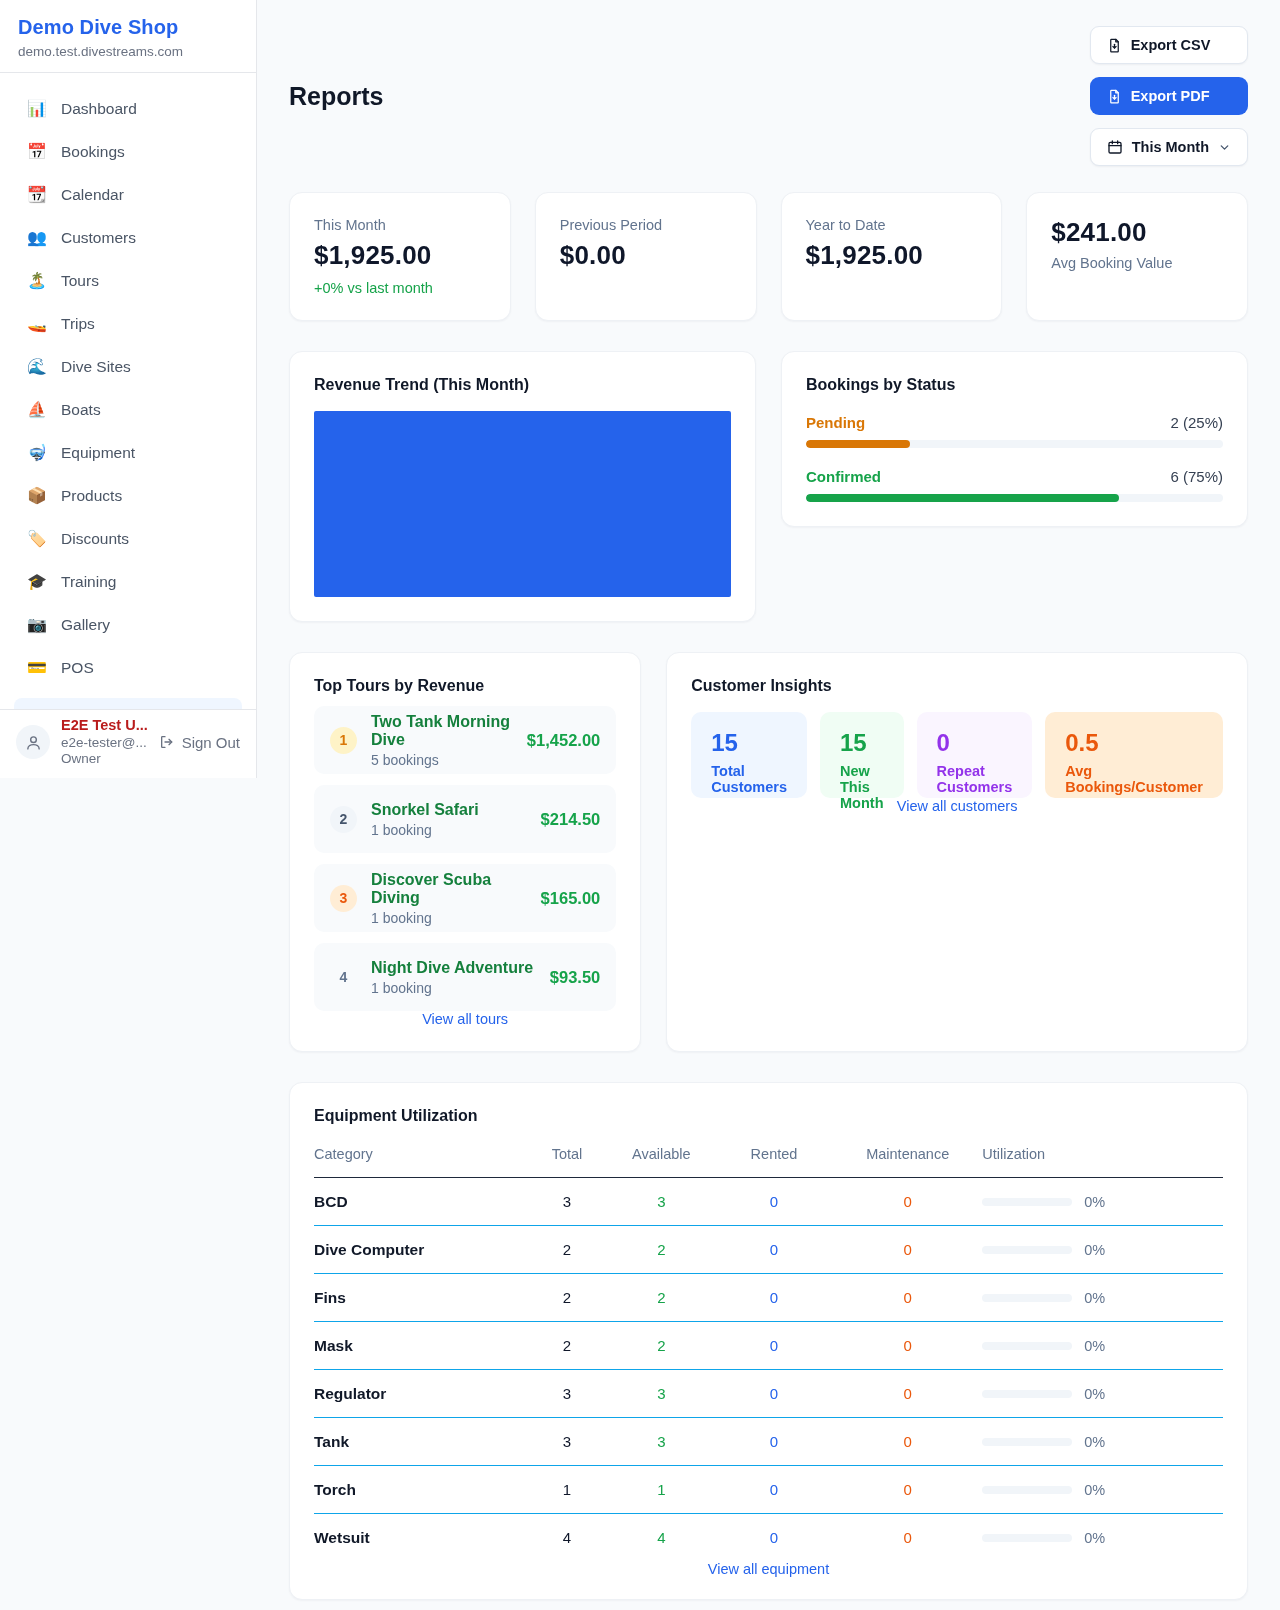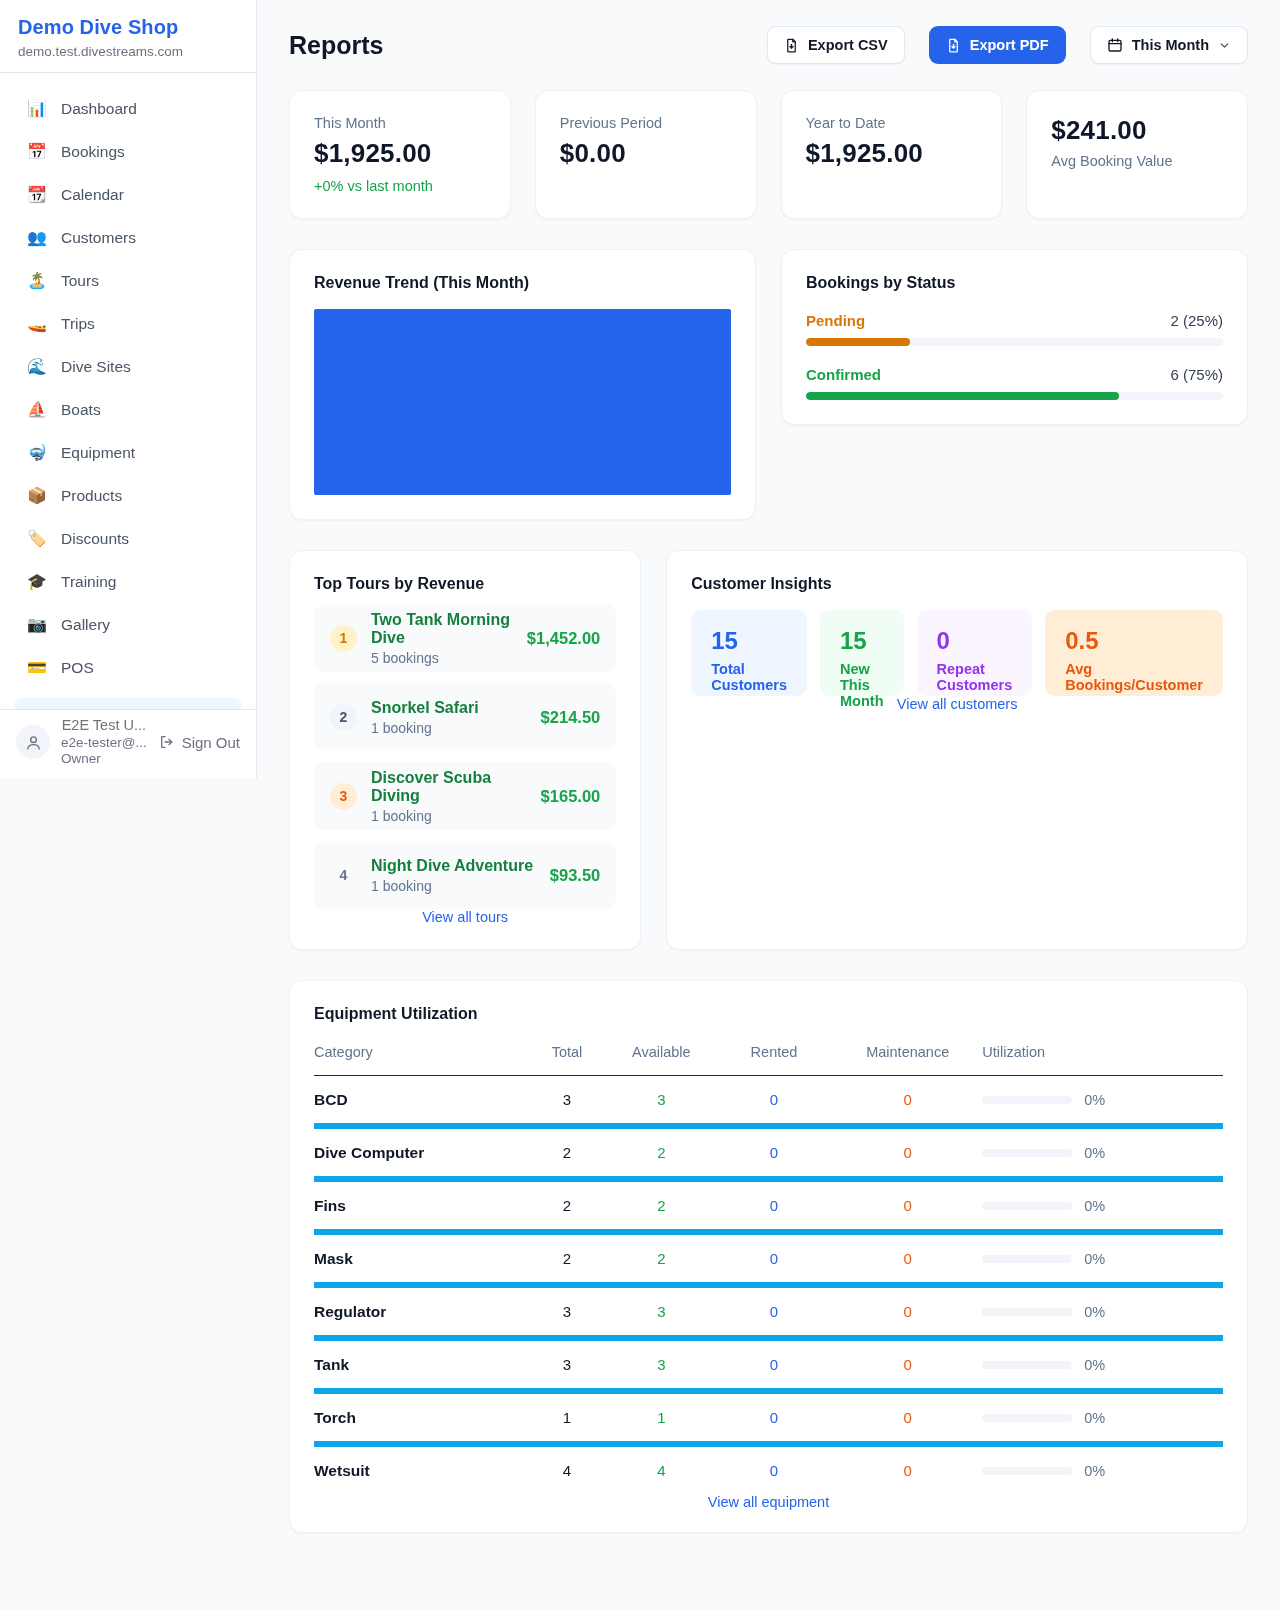--- a/index.html
+++ b/index.html
@@ -31,29 +31,29 @@
   }
   .user-panel {
     border-top:1px solid #e5e7eb; padding:7px 16px 10px;
     display:flex; align-items:center; gap:11px;
   }
   .avatar {
     width:34px; height:34px; border-radius:50%; background:#f1f5f9;
     display:flex; align-items:center; justify-content:center; flex:0 0 34px;
   }
   .user-info { line-height:1.24; min-width:0; }
-  .user-name { font-size:14.5px; font-weight:400; color:#737373; white-space:nowrap;text-align:center; }
+  .user-name { font-size:14.5px; font-weight:700; color:#b91c1c; white-space:nowrap;text-align:center; }
   .user-email,.user-role { font-size:13.5px; color:#6a7282; white-space:nowrap; }
   .signout { margin-left:auto; display:flex; align-items:center; gap:7px;
     color:#6a7282; font-size:15px; cursor:pointer; white-space:nowrap; }
   
   .main { flex:1; padding:26px 32px 0; }
   .page-header { display:flex; align-items:center; }
   .page-title { font-size:25px; font-weight:800; color:#101828;text-align:right; }
-  .header-actions { margin-left:auto; display:flex; gap:24px; }
+  .header-actions { margin-left:auto; display:flex; gap:13px;flex-direction:column; }
   .btn {
     display:flex; align-items:center; gap:9px; height:38px;
     padding:0 16px; border-radius:9px; font-size:14.5px; font-weight:600;
     cursor:pointer; border:1px solid transparent;
   }
   .btn-outline { background:#fff; border-color:#e2e8f0; color:#101828;
     box-shadow:0 1px 2px rgba(15,23,42,.05); }
   .btn-primary { background:#2563eb; color:#fff; }
   .period-select { background:#fff; border-color:#e2e8f0; color:#101828;
     box-shadow:0 1px 2px rgba(15,23,42,.05); }
@@ -113,21 +113,21 @@
   table { width:100%; border-collapse:collapse; margin-top:15px; }
   th { font-size:14.5px; font-weight:400; color:#62748e; text-align:center;
     padding:6px 0 15px; }
   th.col-cat,td.cell-cat { text-align:left; width:235px; }
   th.col-util,td.cell-util { text-align:left; width:260px; }
   th.col-total,td.cell-total { width:90px; }
   th.col-avail,td.cell-avail { width:115px; }
   th.col-rented,td.cell-rented { width:130px; }
   th.col-maint,td.cell-maint { width:160px; }
   thead tr { border-bottom:1px solid #1e293b; }
-  tbody tr { border-bottom:6px solid #0ea5e9; }
+  tbody tr { border-bottom:1px solid #0ea5e9; }
   tbody tr:last-child { border-bottom:none; }
   td { padding:14.5px 0; font-size:15px; text-align:center; }
   td.cell-cat { font-size:15.5px; font-weight:600; color:#101828; }
   td.cell-total { color:#0f172a; }
   td.cell-avail { color:#16a34a; }
   td.cell-rented { color:#2563eb; }
   td.cell-maint { color:#ea580c; }
   .util-wrap { display:flex; align-items:center; gap:12px; }
   .util-track { width:90px; height:8px; background:#f1f5f9; border-radius:5px; overflow:hidden; }
   .util-fill { height:100%; background:#2563eb; border-radius:5px; }

